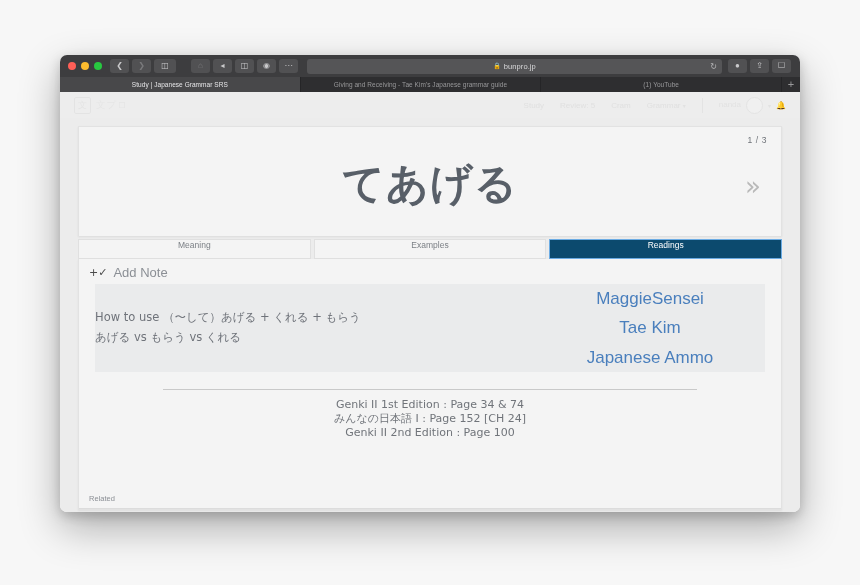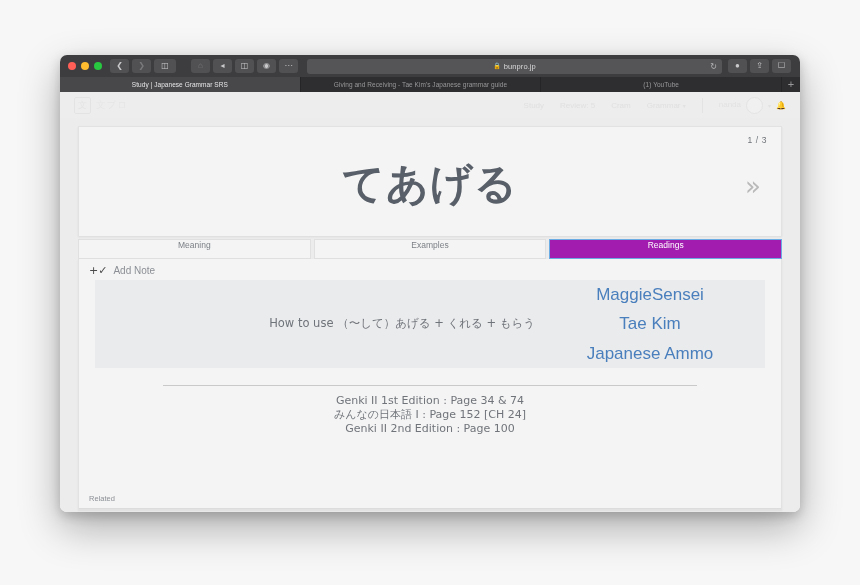--- a/index.html
+++ b/index.html
@@ -256,21 +256,21 @@
     background: #f4f4f4;
     border: 1px solid #e0e0e0;
     display: flex;
     align-items: flex-start;
     justify-content: center;
     font-size: 8.5px;
     color: #7c8086;
     box-sizing: border-box;
   }
   .ctab.active {
-    background: #a21caf;
+    background: #0c4a6e;
     border-color: #6cace4;
     color: #ffffff;
   }
 
   
   .panel {
     background: #f4f4f4;
     border: 1px solid #e2e2e2;
     border-top: none;
     height: 251px;
@@ -284,35 +284,35 @@
     gap: 6px;
     padding: 6px 0 4px 10px;
   }
   .addnote-icon {
     font-size: 11px;
     color: #4a4a4a;
     line-height: 1;
     font-family: "DejaVu Sans", sans-serif;
   }
   .addnote-label {
-    font-size: 10px;
+    font-size: 13px;
     color: #8b8f95;
   }
 
   .readings-box {
     margin: 0 16px;
     background: #eaebec;
     height: 88px;
     display: flex;
     align-items: center;
     box-sizing: border-box;
   }
   .readings-left {
     flex: 1;
-    text-align: right;
+    text-align: left;
     font-size: 11.5px;
     color: #6f737a;
     line-height: 1.72;
     font-family: "DejaVu Sans", "Liberation Sans", sans-serif;
   }
   .readings-right {
     width: 230px;
     text-align: center;
     font-size: 17px;
     line-height: 1.72;
@@ -469,20 +469,21 @@
       <div class="panel">
 
         <div class="addnote">
           <span class="addnote-icon">+✓</span>
           <span class="addnote-label">Add Note</span>
         </div>
 
         <div class="readings-box">
           <div class="readings-left">
             <div>How to use （〜して）あげる + くれる + もらう</div>
+            <div>あげる vs もらう vs くれる</div>
           </div>
           <div class="readings-right">
             <a class="rlink" href="#">MaggieSensei</a>
             <a class="rlink" href="#">Tae Kim</a>
             <a class="rlink" href="#">Japanese Ammo</a>
           </div>
         </div>
 
         <div class="divider"></div>
 

